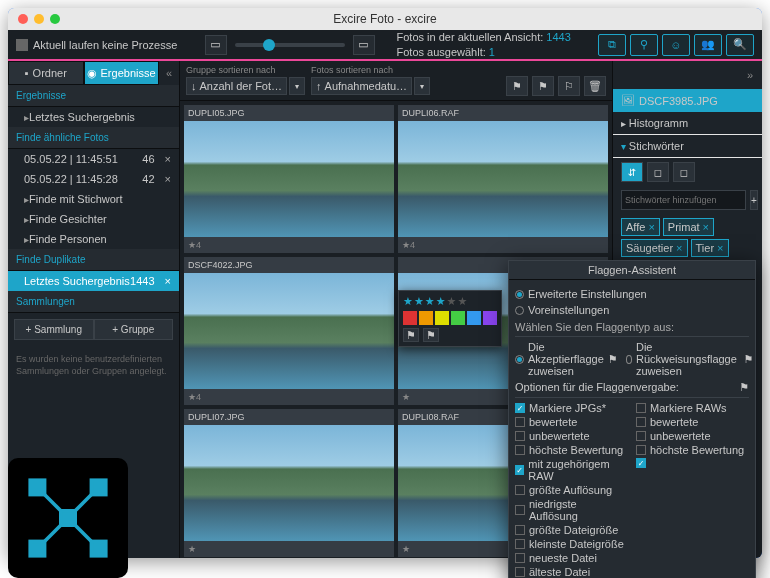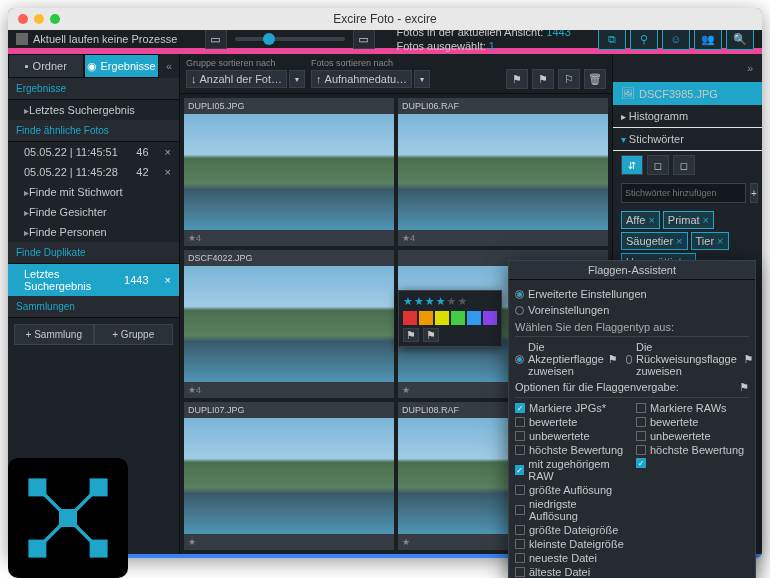--- a/index.html
+++ b/index.html
@@ -3,21 +3,21 @@
 <meta charset="utf-8">
 <style>
 *{margin:0;padding:0;box-sizing:border-box;font-family:-apple-system,Helvetica,Arial,sans-serif;font-size:11px;color:#c8c8c8}
 body{background:#fff;width:770px;height:578px;overflow:hidden;position:relative}
 .window{position:absolute;top:8px;left:8px;right:8px;bottom:20px;background:#3b82f6;border-radius:6px;overflow:hidden;box-shadow:0 4px 20px rgba(0,0,0,.4)}
 .titlebar{height:22px;background:#e8e8e8;display:flex;align-items:center;position:relative}
 .traffic{display:flex;gap:6px;padding-left:10px}
 .dot{width:10px;height:10px;border-radius:50%}
 .dot.r{background:#ff5f57}.dot.y{background:#ffbd2e}.dot.g{background:#28c940}
 .titlebar span{position:absolute;left:50%;transform:translateX(-50%);color:#333;font-size:12px}
-.topbar{height:24px;background:#1a1f24;display:flex;align-items:center;padding:0 8px;border-bottom:6px solid #ec4899}
+.topbar{height:31px;background:#1a1f24;display:flex;align-items:center;padding:0 8px;border-bottom:2px solid #ec4899}
 .proc{display:flex;align-items:center;gap:5px;color:#888}
 .proc-ico{width:12px;height:12px;background:#666}
 .tb-mid{margin-left:auto;display:flex;align-items:center;gap:8px}
 .sq-btn{width:22px;height:20px;border:1px solid #3a4148;background:#252b31;display:flex;align-items:center;justify-content:center;cursor:pointer}
 .slider{width:110px;height:4px;background:#3a4148;border-radius:2px;position:relative}
 .slider-h{position:absolute;top:-4px;left:28px;width:12px;height:12px;border-radius:50%;background:#1ea5c9}
 .tb-info{margin-left:14px;line-height:1.3;font-size:10px}
 .tb-info .v{color:#1ea5c9}
 .tb-right{margin-left:auto;display:flex;gap:4px}
 .icobtn{width:28px;height:22px;border:1px solid #1ea5c9;background:#1a2a30;display:flex;align-items:center;justify-content:center;color:#1ea5c9;cursor:pointer;border-radius:2px}
@@ -25,21 +25,21 @@
 .sidebar{width:172px;background:#1d2329;border-right:1px solid #0c0e10;display:flex;flex-direction:column}
 .sb-tabs{display:flex;height:24px}
 .sb-tab{flex:1;background:#2a3138;display:flex;align-items:center;justify-content:center;gap:4px;cursor:pointer;border:1px solid #0c0e10;font-size:10px}
 .sb-tab.active{background:#1ea5c9;color:#fff}
 .sb-tab.active *{color:#fff}
 .collapse{width:20px;height:24px;display:flex;align-items:center;justify-content:center;color:#888;cursor:pointer}
 .sb-row{display:flex}
 .sb-sec{padding:5px 8px;background:#252b31;border-bottom:1px solid #0c0e10;cursor:pointer;font-size:10px}
 .sb-sec.on{color:#1ea5c9}
 .sb-item{padding:4px 8px 4px 16px;font-size:10px;cursor:pointer;color:#999;display:flex;align-items:center}
-.sb-item .ct{margin-left:auto;margin-right:16px}
+.sb-item .ct{margin-left:auto;margin-right:10px}
 .sb-item .x{color:#aaa;cursor:pointer}
 .sb-item.hl{background:#1ea5c9;color:#fff}
 .sb-item.hl *{color:#fff}
 .sb-btns{display:flex;gap:0;padding:6px}
 .sb-btn{flex:1;background:#2a3138;border:1px solid #3a4148;padding:4px;text-align:center;cursor:pointer;font-size:10px}
 .sb-note{padding:8px;font-size:9px;color:#666;line-height:1.3}
 .main{flex:1;background:#1a1f24;display:flex;flex-direction:column;overflow:hidden}
 .toolbar{height:40px;display:flex;padding:4px 6px;gap:6px;border-bottom:1px solid #0c0e10}
 .tb-group{display:flex;flex-direction:column;gap:2px}
 .tb-lbl{font-size:9px;color:#888}
@@ -163,20 +163,21 @@
       <div class="sb-item hl">
           <span>Letztes Suchergebnis</span>
           <span class="ct">1443</span>
           <span class="x">×</span>
         </div>
       <div class="sb-sec on">Sammlungen</div>
       <div class="sb-btns">
         <div class="sb-btn">+ Sammlung</div>
         <div class="sb-btn">+ Gruppe</div>
       </div>
+      <div class="sb-note">Es wurden keine benutzerdefinierten Sammlungen oder Gruppen angelegt.</div>
     </div>
 
     <div class="main">
       <div class="toolbar">
         <div class="tb-group">
           <div class="tb-lbl">Gruppe sortieren nach</div>
           <div class="tb-ctrl">
             <div class="tb-sel">
                 <span>↓</span>
                 <span>Anzahl der Fot…</span>

